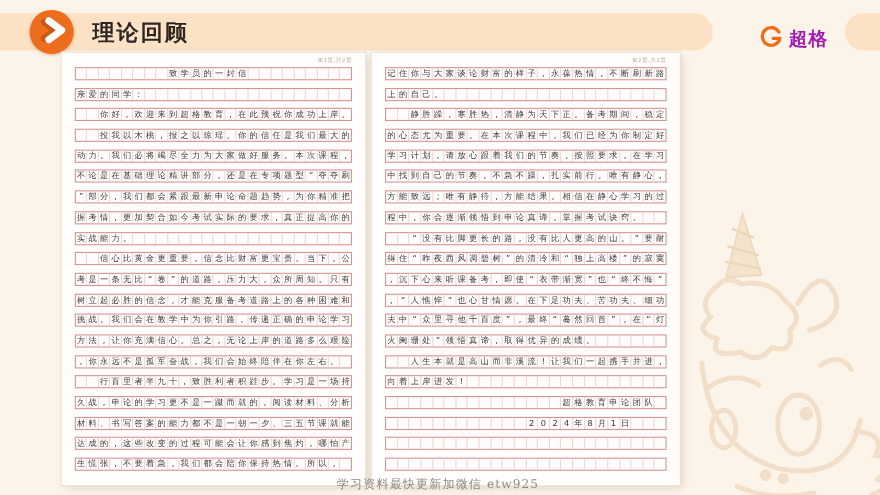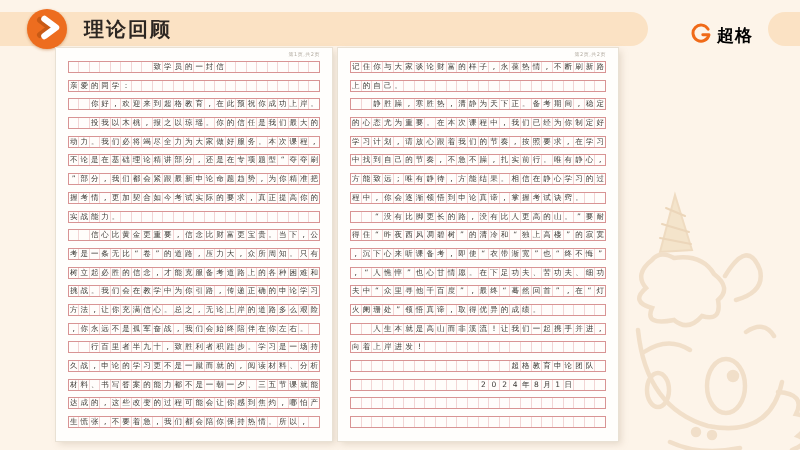--- a/index.html
+++ b/index.html
@@ -9,21 +9,21 @@
   
   .header-strip{position:absolute;top:12px;height:34px;background:#fbe2c4;}
   .header-strip.left{left:0;width:648px;border-radius:0 17px 17px 0;}
   .header-strip.right{right:0;width:32px;border-radius:17px 0 0 17px;}
   .badge{position:absolute;left:27px;top:9px;width:40px;height:40px;border-radius:50%;
          background:#ed6d1f;display:flex;align-items:center;justify-content:center;
          box-shadow:0 1px 3px rgba(180,90,20,.45);}
   .page-title{position:absolute;left:84px;top:16px;font-size:20px;font-weight:800;
          color:#2c2622;letter-spacing:2px;font-family:Liberation Mono, monospace;}
   .logo{position:absolute;right:47px;top:23px;display:flex;align-items:center;gap:5px;}
-  .logo-text{font-size:17px;font-weight:800;letter-spacing:1px;color:#000000;}
+  .logo-text{font-size:17px;font-weight:800;letter-spacing:1px;color:#a21caf;}
   
   .page{position:absolute;top:48px;height:393px;background:#fffefc;box-sizing:border-box;
         padding:13px 12px 4px;box-shadow:0 0 0 1px #e9e1d4, 3px 3px 7px rgba(160,140,115,.28);}
   .page.p-left{left:56px;width:276px;}
   .page.p-right{left:338px;width:280px;}
   .corner-label{position:absolute;top:3px;right:12px;font-size:5px;color:#b3aca1;letter-spacing:.5px;}
   .row{display:flex;height:12px;margin-bottom:6.7px;border:1px solid #d89494;box-sizing:border-box;background:#fffdfb;}
   .cell{flex:1 1 0;min-width:0;border-right:1px solid #f2d5d5;font-size:7.5px;line-height:10px;
         text-align:center;color:#3d3a36;overflow:hidden;}
   .cell:last-child{border-right:none;}
@@ -1122,14 +1122,15 @@
         <span class="cell"></span>
         <span class="cell"></span>
         <span class="cell"></span>
         <span class="cell"></span>
         <span class="cell"></span>
         <span class="cell"></span>
         <span class="cell"></span>
       </div>
     </section>
 
+  <div class="watermark">学习资料最快更新加微信 etw925</div>
 
 </div>
 
 </body></html>

